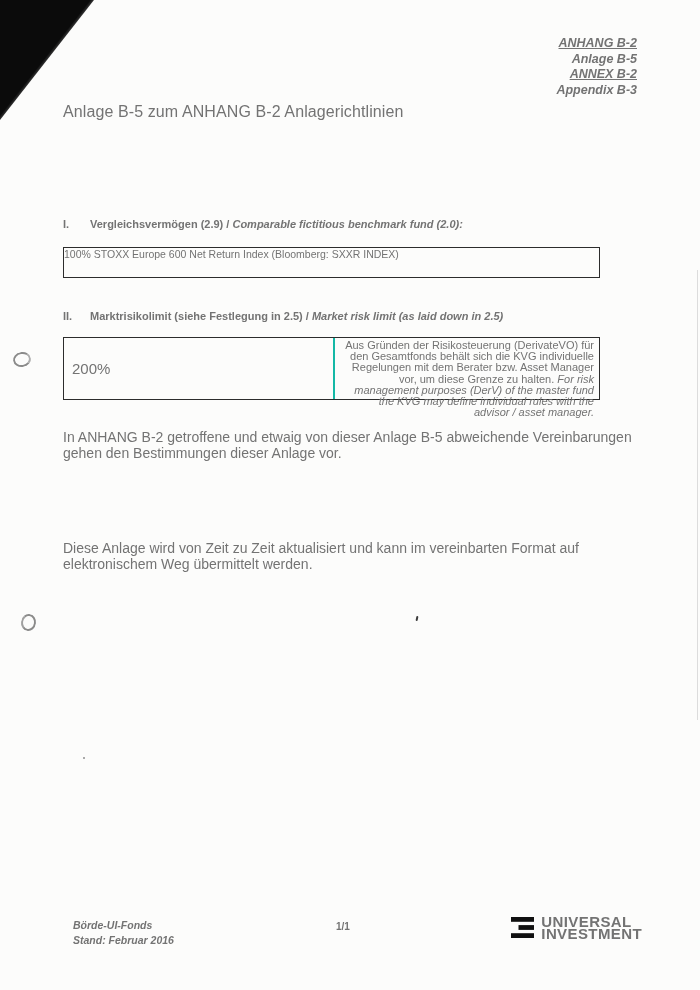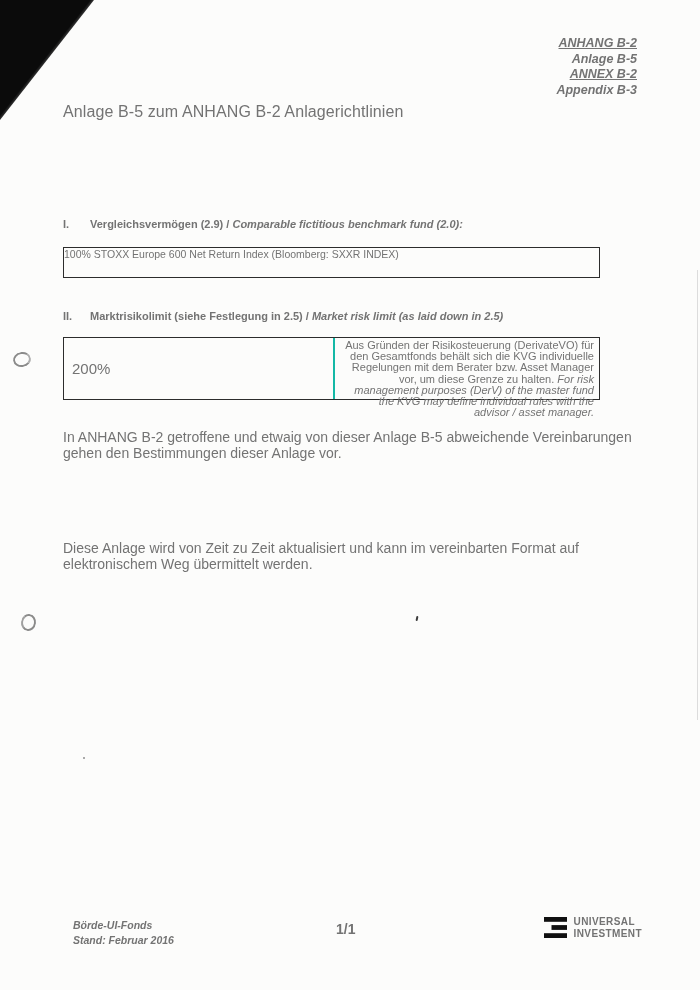--- a/index.html
+++ b/index.html
@@ -50,24 +50,24 @@
   .cell-right em { font-style:italic; }
 
   
   .para { position:absolute; left:63px; width:572px; font-size:14px; line-height:15.5px; }
   .p1 { top:430px; }
   .p2 { top:499px;margin-top:42px; }
   .para .en { font-style:italic; }
 
   
   .footer-left { position:absolute; left:73px; top:918px; font-size:10.5px; font-weight:bold; font-style:italic; line-height:14.5px; }
-  .footer-page { position:absolute; left:336px; top:921px; font-size:14px; font-weight:bold; }
+  .footer-page { position:absolute; left:336px; top:921px; font-size:10px; font-weight:bold; }
   .footer-logo { position:absolute; right:58px; top:916px; display:flex; align-items:center; gap:6px; }
   .logo-mark { width:25px; height:23px; display:block; }
-  .logo-text { font-size:10px; font-weight:bold; line-height:11.5px; letter-spacing:.4px; }
+  .logo-text { font-size:15px; font-weight:bold; line-height:11.5px; letter-spacing:.4px; }
 </style>
 </head>
 <body>
 
 <div class="page">
 
   <div class="corner-artifact"></div>
   <div class="edge-right"></div>
   <div class="punch punch-1"></div>
   <div class="punch punch-2"></div>

